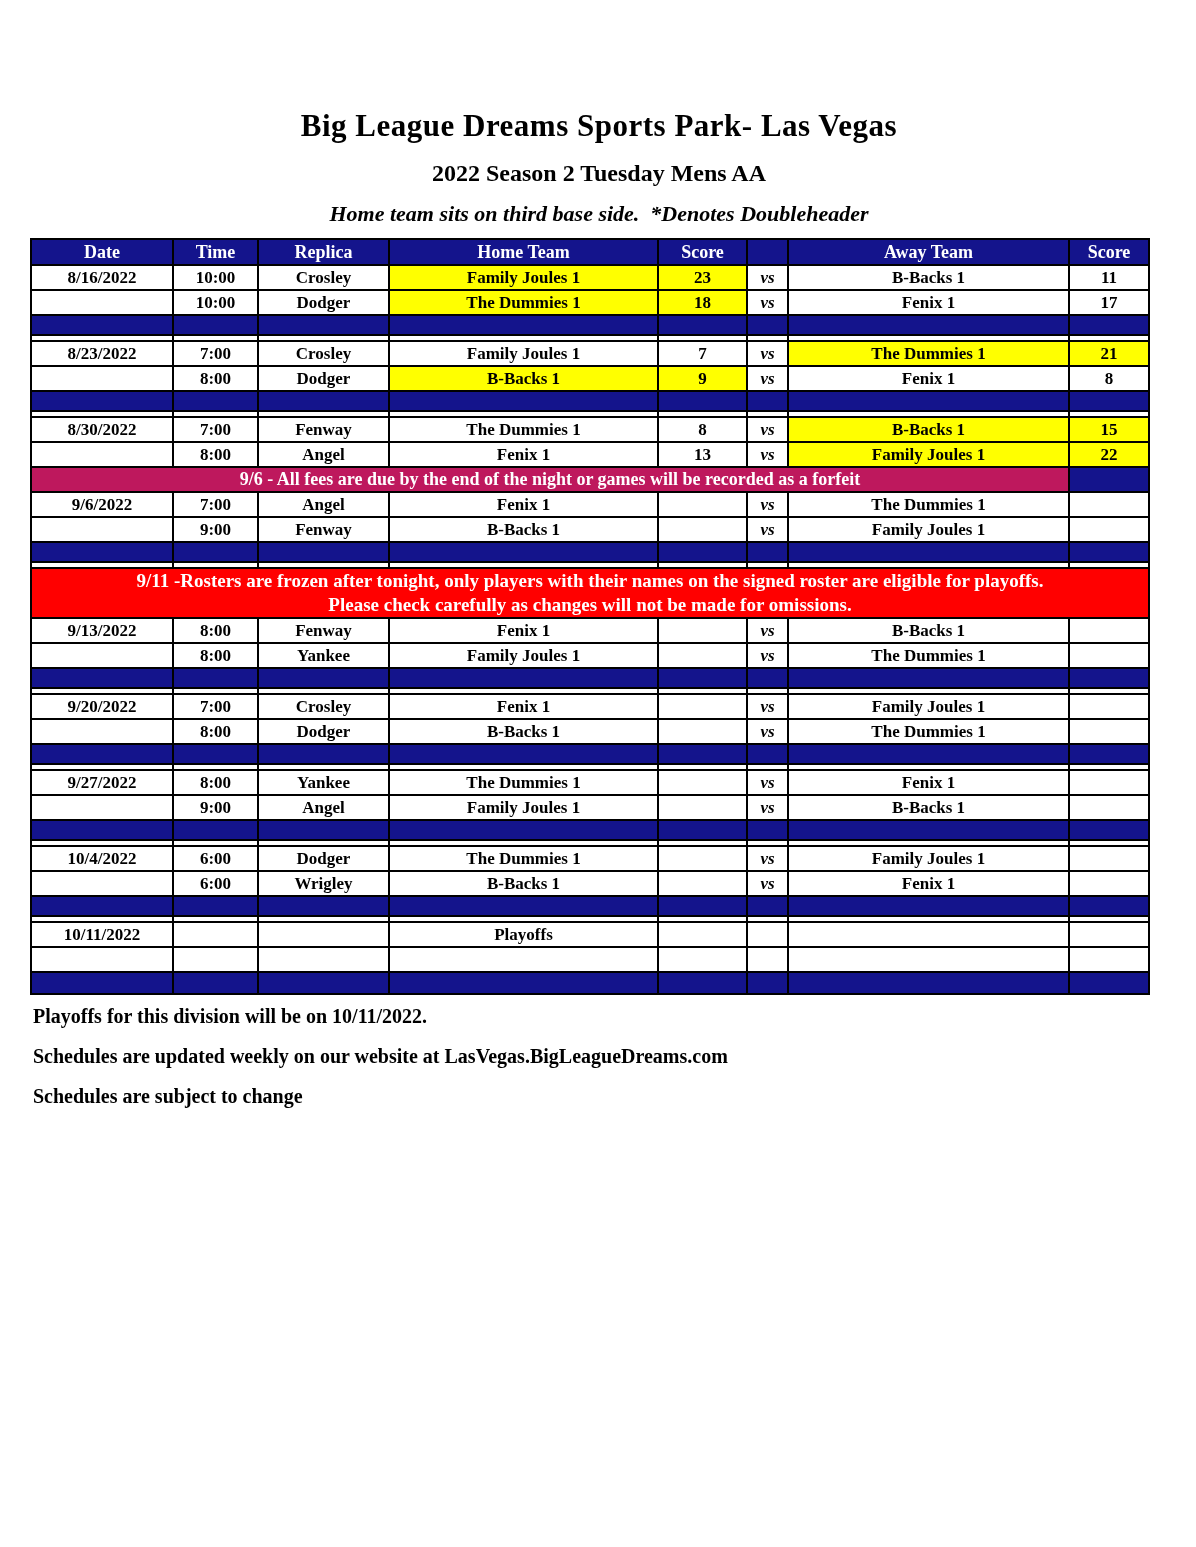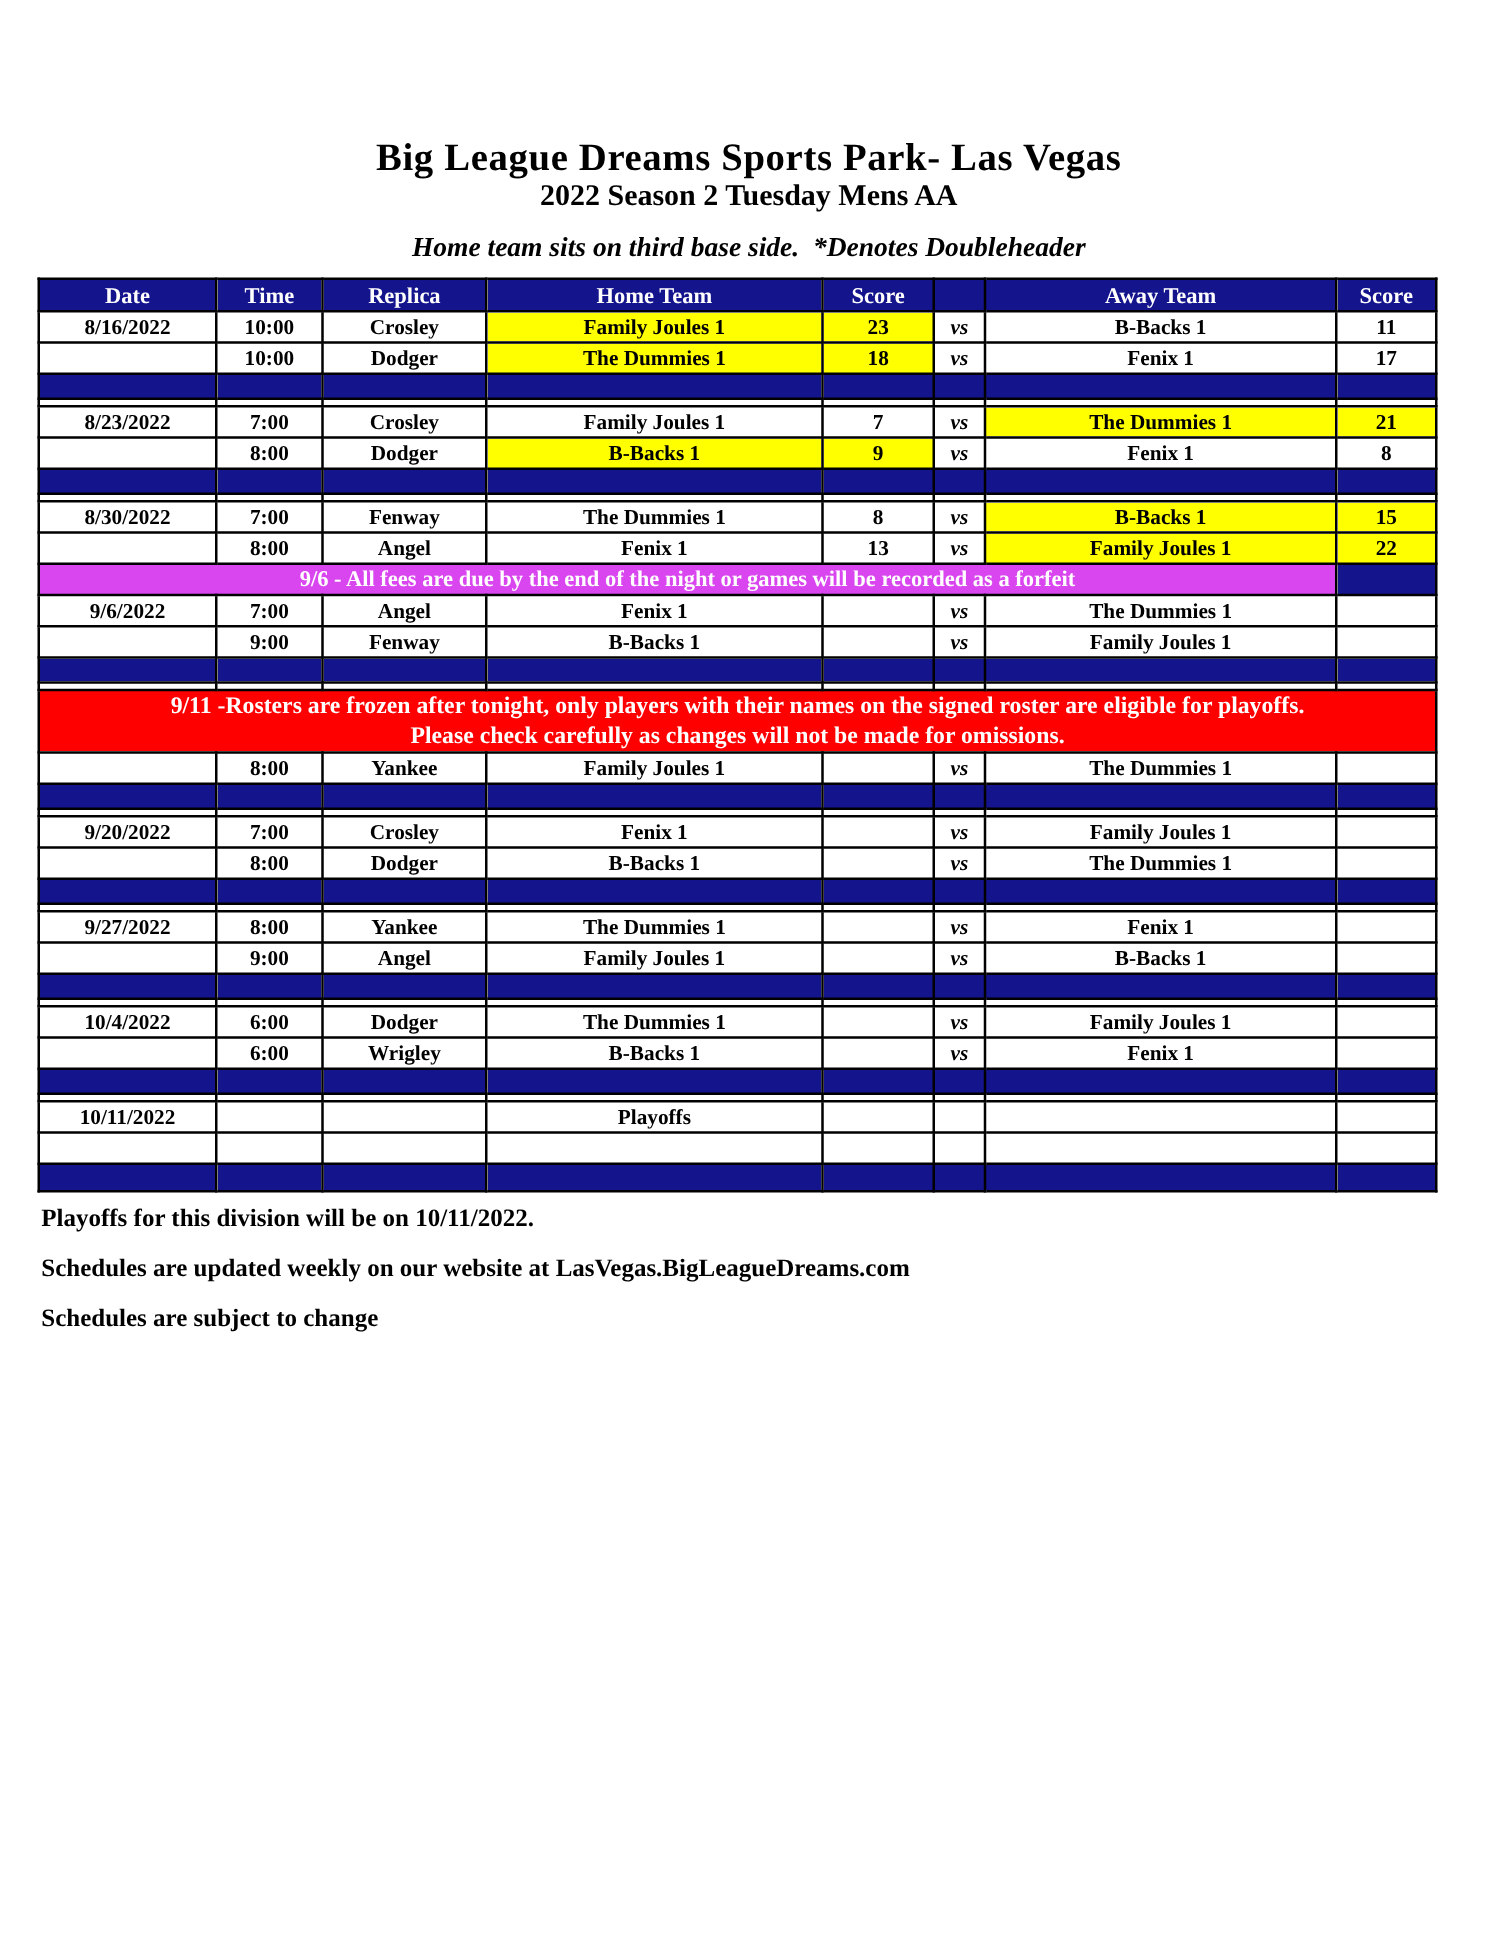--- a/index.html
+++ b/index.html
@@ -6,21 +6,21 @@
   body {
     width:1196px; height:1547px;
     font-family:"Liberation Serif", serif;
     color:#000;
     position:relative;
   }
   .content { position:absolute; left:30px; top:0; width:1138px; }
 
   .title-block { padding-top:108px; text-align:center; }
   .page-title   { font-size:31px; font-weight:bold; letter-spacing:0.5px; }
-  .page-subtitle{ font-size:24px; font-weight:bold; margin-top:0; }
+  .page-subtitle{ font-size:24px; font-weight:bold; margin-top:16px; }
   .page-tagline { font-size:22px; font-weight:bold; font-style:italic; margin-top:14px; }
 
   table.schedule {
     border-collapse:collapse;
     table-layout:fixed;
     width:1118px;
     margin-top:11px;
   }
   table.schedule td {
     border:2px solid #000;
@@ -42,21 +42,21 @@
   }
   tr.sep-row td { background:#14148c; height:18px; }
   tr.sep-row-end td { background:#14148c; height:20px; }
   tr.spacer-row td { height:4px; padding:0; }
   tr.empty-row td { height:23px; }
 
   td.win { background:#ffff00; }
   td.vs-cell { font-style:italic; font-size:15px; }
 
   tr.notice-blue-row td.notice-text {
-    background:#d946ef; color:#ffffff; font-size:18px; height:22px;
+    background:#be185d; color:#ffffff; font-size:18px; height:22px;
   }
   tr.notice-blue-row td.notice-fill { background:#14148c; }
   tr.notice-red-row td {
     background:#ff0000; color:#ffffff;
     font-size:19px; line-height:24px; height:48px;
     white-space:normal;
   }
 
   .footer { margin-top:8px; width:1135px; }
   .footer-line {
@@ -243,20 +243,30 @@
           <td></td>
           <td></td>
         </tr>
         <tr class="notice-red-row">
           <td colspan="8">
             <div>9/11 -Rosters are frozen after tonight, only players with their names on the signed roster are eligible for playoffs.</div>
             <div>Please check carefully as changes will not be made for omissions.</div>
           </td>
         </tr>
         <tr class="game-row">
+          <td>9/13/2022</td>
+          <td>8:00</td>
+          <td>Fenway</td>
+          <td>Fenix 1</td>
+          <td></td>
+          <td class="vs-cell">vs</td>
+          <td>B-Backs 1</td>
+          <td></td>
+        </tr>
+        <tr class="game-row">
           <td></td>
           <td>8:00</td>
           <td>Yankee</td>
           <td>Family Joules 1</td>
           <td></td>
           <td class="vs-cell">vs</td>
           <td>The Dummies 1</td>
           <td></td>
         </tr>
         <tr class="sep-row">

